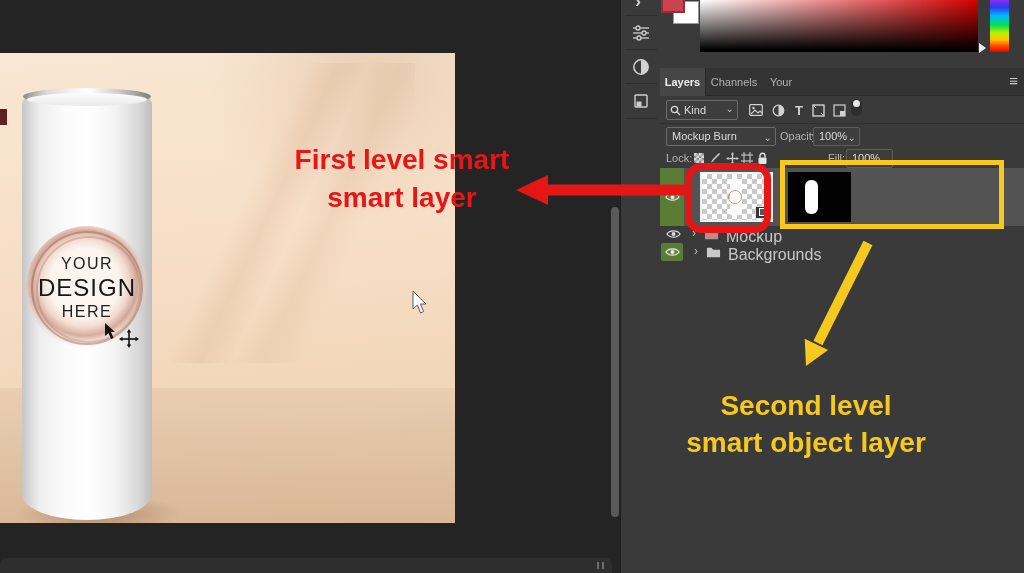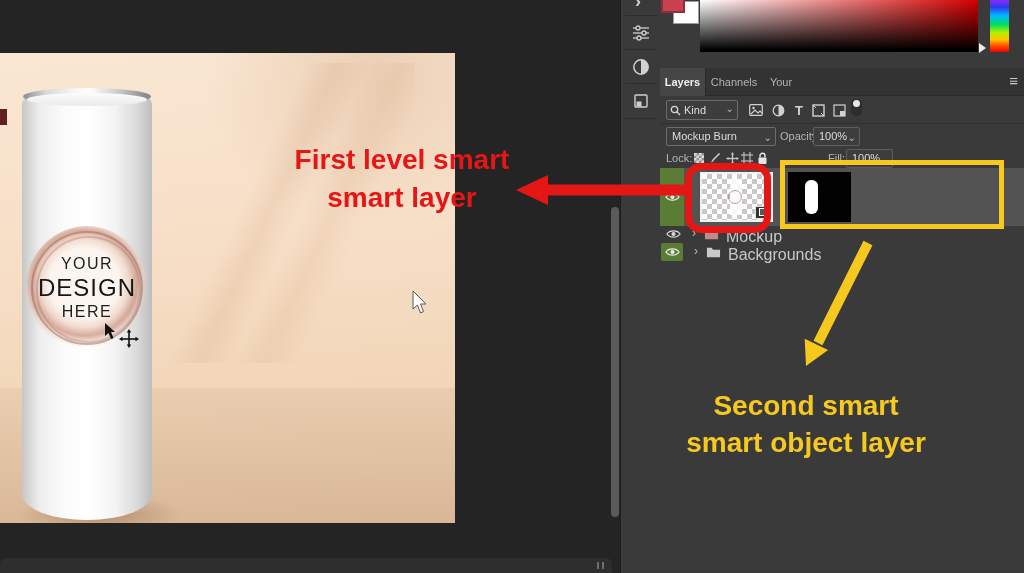--- a/index.html
+++ b/index.html
@@ -369,21 +369,21 @@
 
   <div class="anno red-box"></div>
   <div class="anno yellow-box"></div>
 
   <svg class="anno" style="left:780px; top:235px;" width="120" height="140">
     <line x1="88" y1="8" x2="38" y2="108" stroke="#f7c91e" stroke-width="10"></line>
     <polygon points="26,131 24.7,103.7 48.1,115.1" fill="#f7c91e"></polygon>
   </svg>
 
   <div class="anno yellow-text">
-    <div>Second smart</div>
+    <div>Second level</div>
     <div>smart object layer</div>
   </div>
 
   <svg class="cursor" style="left:412px; top:290px;" width="20" height="26">
     <polygon points="1,1 1,19 5.5,15 8.5,23 11.5,21.5 8.5,14 14,14" fill="#ffffff" stroke="#5a5a5a" stroke-width="1"></polygon>
   </svg>
 
   <svg class="cursor" style="left:104px; top:322px;" width="36" height="26">
     <polygon points="1,1 1,14 4.5,11 7,17 9.5,16 7,10 11,10" fill="#111111"></polygon>
     <g stroke="#111111" stroke-width="1.6">

